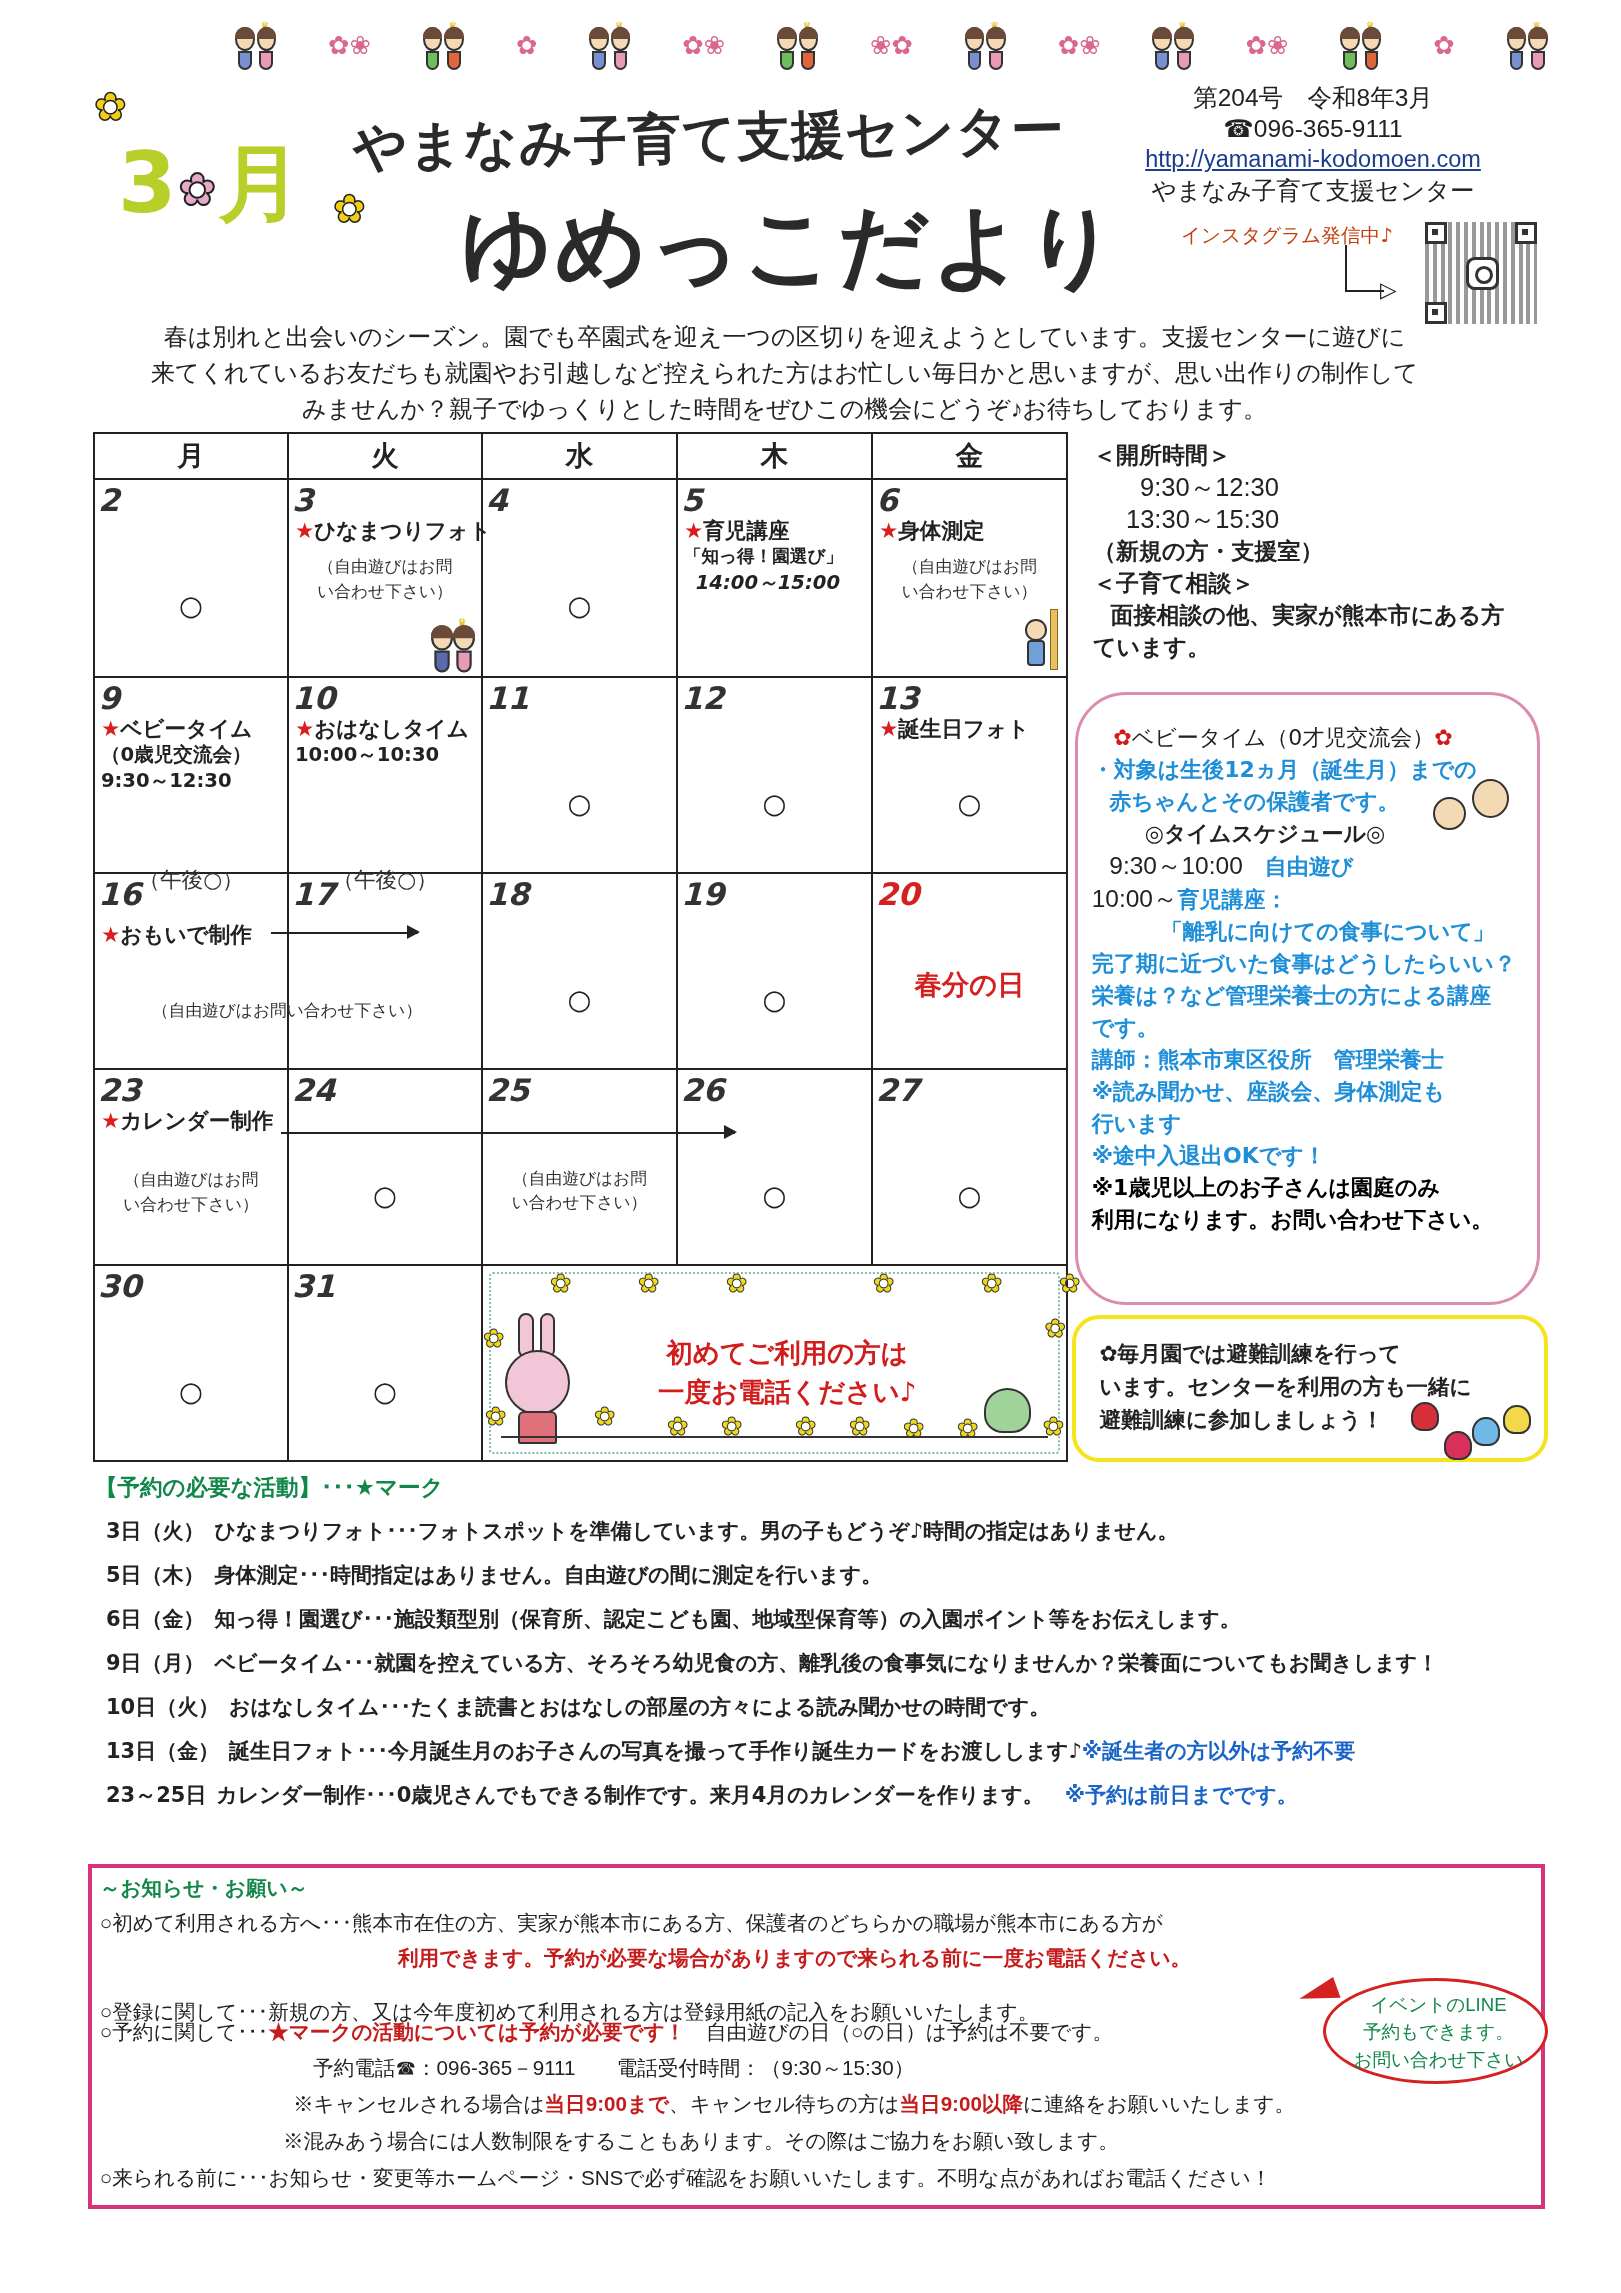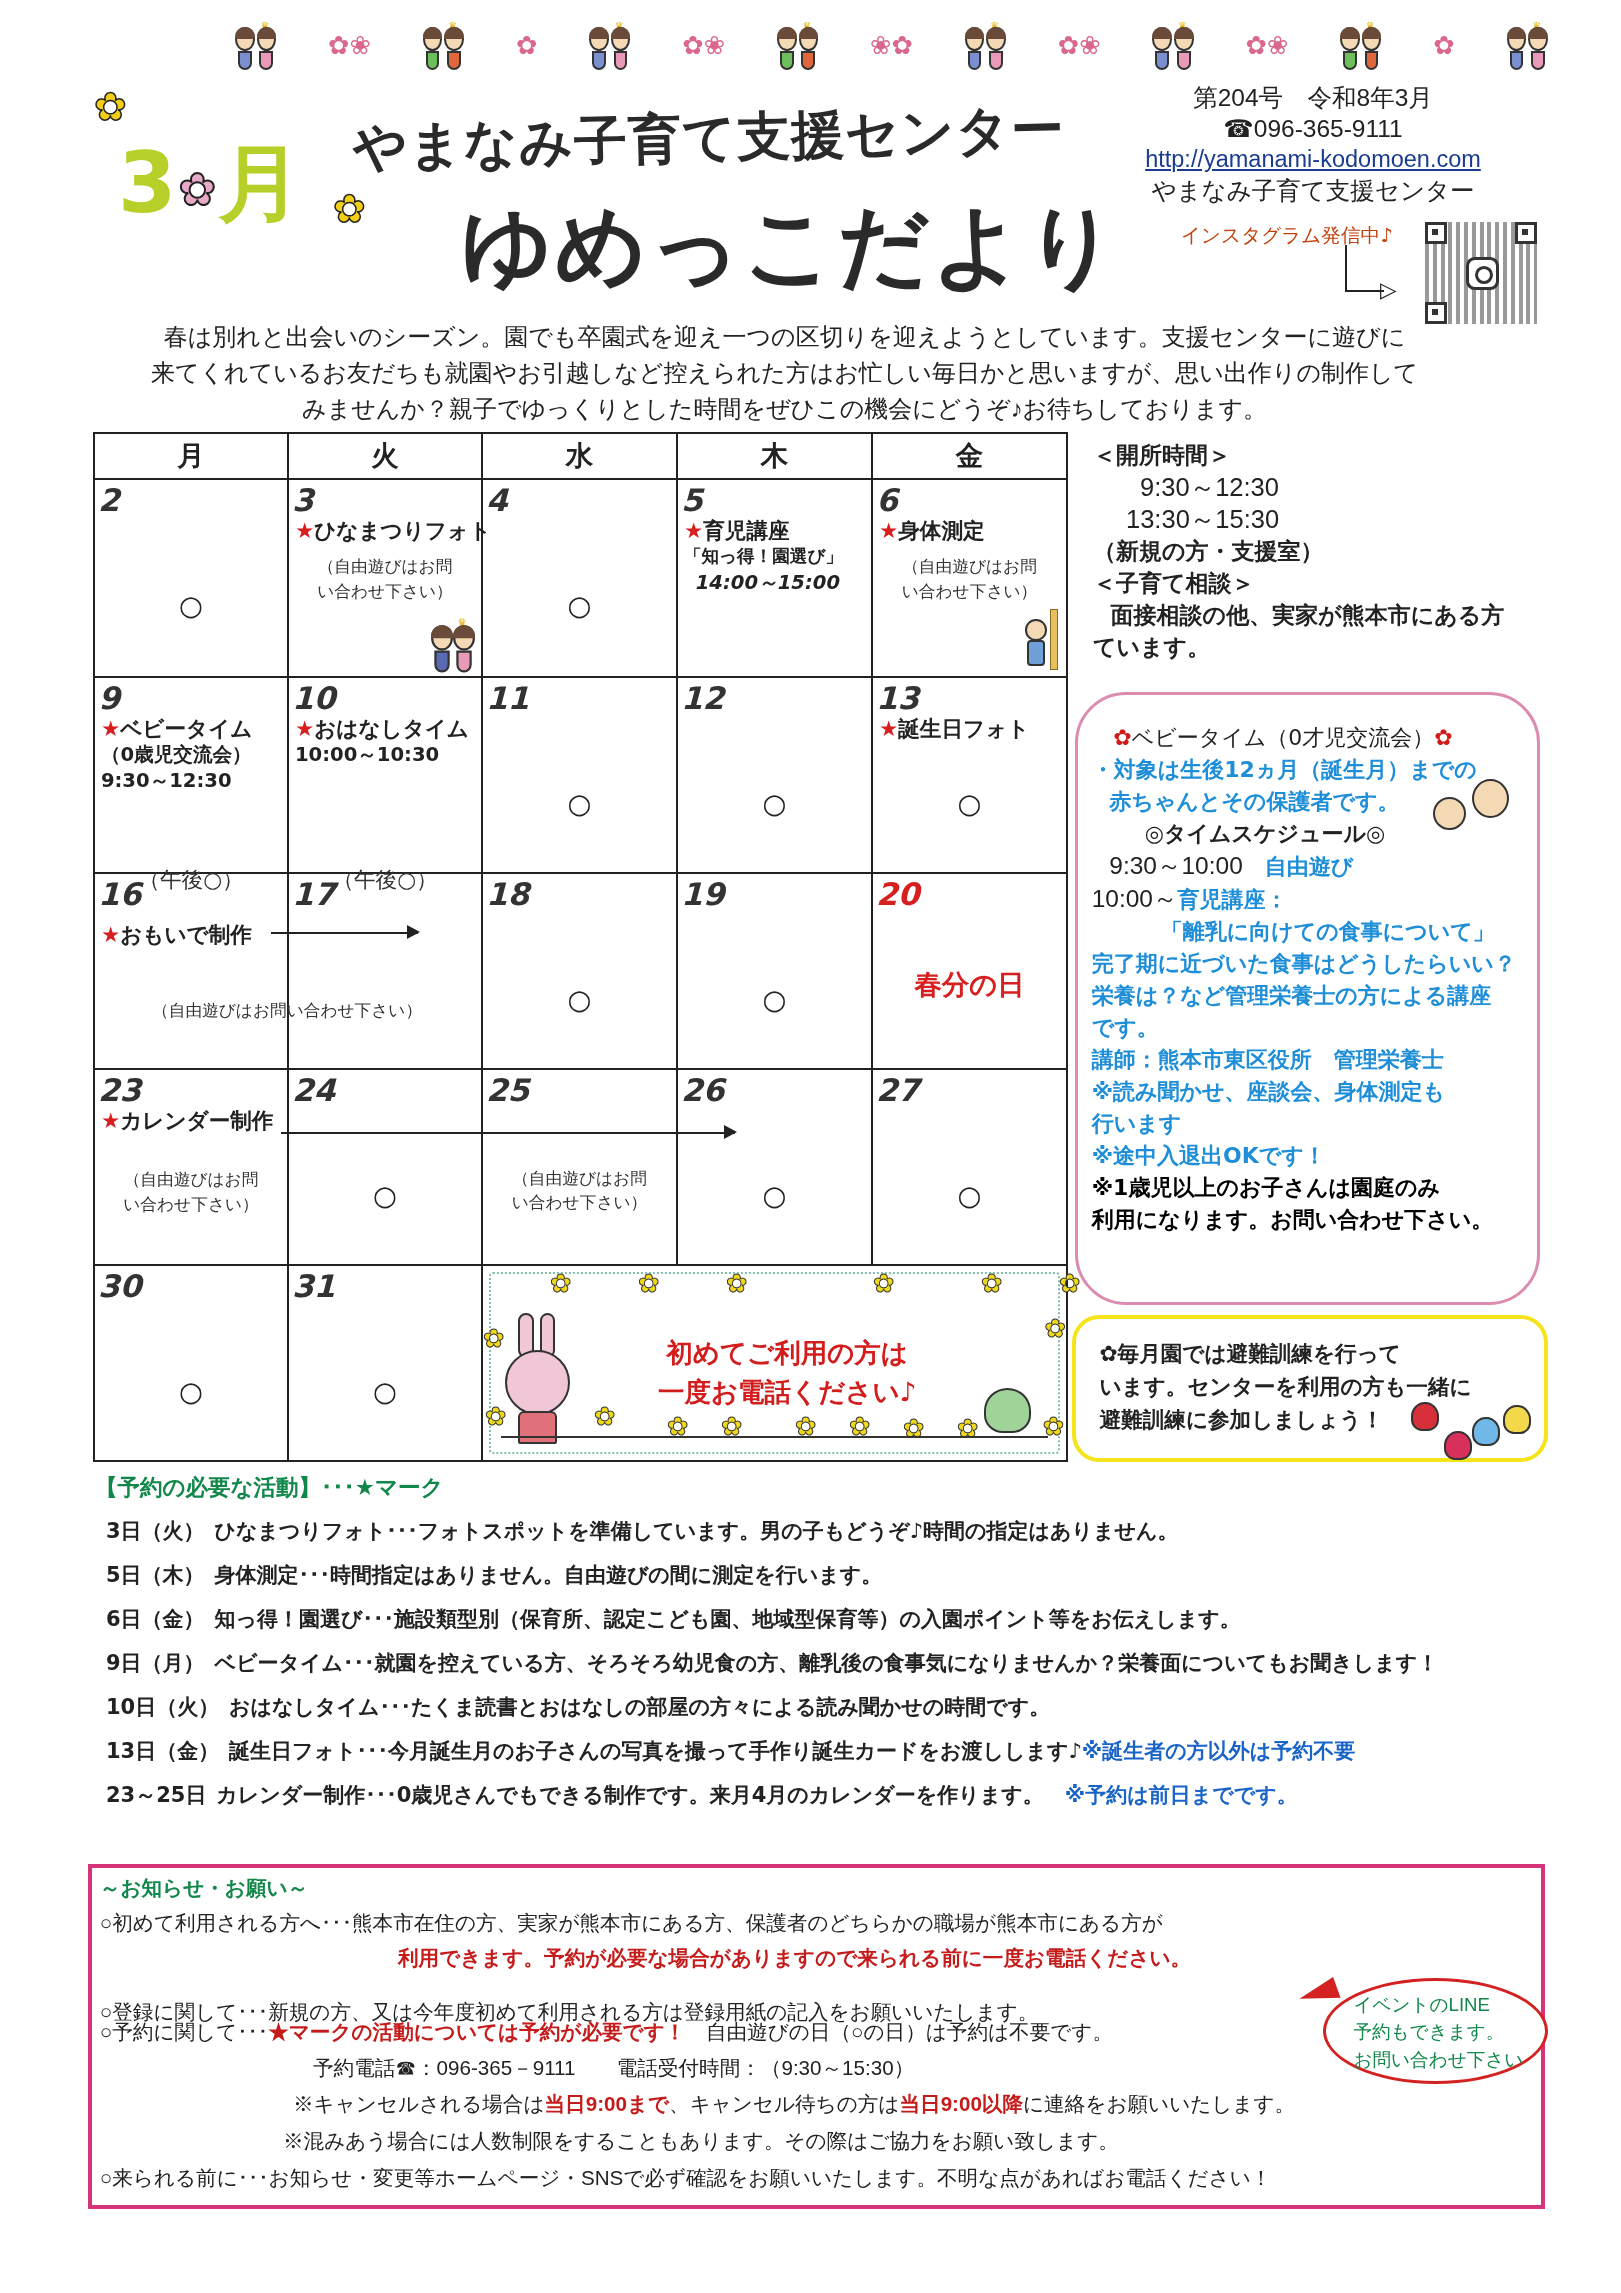--- a/index.html
+++ b/index.html
@@ -101,21 +101,21 @@
   .res-item .d { display: inline-block; margin-right: 9.8px; }
   .res-item .blue { color: #1a64c8; }
 
   
   .notice { left: 88px; top: 1864px; width: 1457px; height: 345px; border: 4.9px solid #d6347a; }
   .notice .t { position: absolute; left: 7.8px; top: 5.9px; font-size: 20.6px; font-weight: bold; color: #12874a; }
   .notice .line { position: absolute; font-size: 20.6px; line-height: 27.4px; color: #222; font-family: "Liberation Sans", sans-serif; white-space: nowrap; }
   .notice .red { color: #c51b1b; font-weight: bold; }
   .bubble { left: 1323px; top: 1978px; width: 225px; height: 106px; border: 3.9px solid #d42121; border-radius: 50%; background: #fff; }
   .bubble::before { content: ""; position: absolute; left: -27.4px; top: 2px; border-right: 39px solid #d42121; border-top: 9.8px solid transparent; border-bottom: 13.7px solid transparent; transform: rotate(-20deg); }
-  .bubble .txt { position: absolute; left: 27.4px; top: 9.8px; font-size: 18.6px; line-height: 27.4px; color: #12874a; font-family: "Liberation Sans", sans-serif; }
+  .bubble .txt { position: absolute; left: 27.4px; top: 9.8px; font-size: 18.6px; line-height: 27.4px; color: #12874a; font-family: "Liberation Sans", sans-serif; text-align: center; }
 </style>
 </head>
 <body>
 
 <div class="abs doll-row">
   <div class="doll-pair">
       <div class="doll">
         <div class="head"></div>
         <div class="hair"></div>
         <div class="body" style="background:#7a8fd0"></div>

